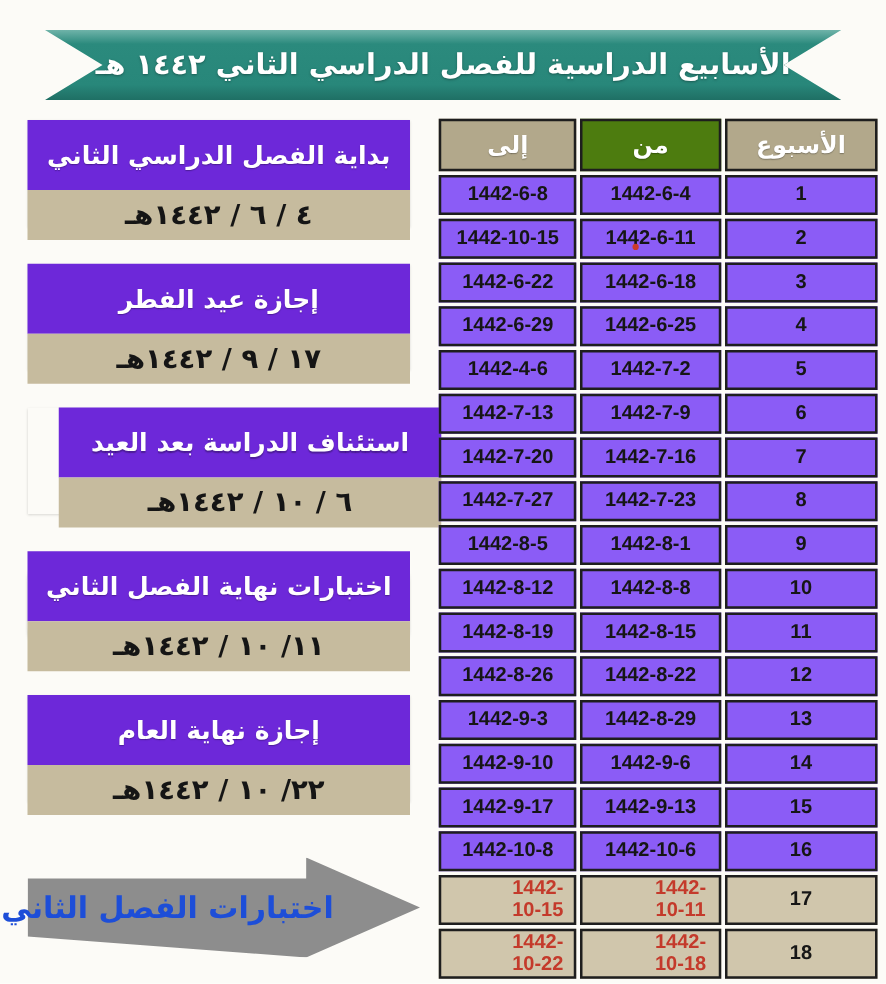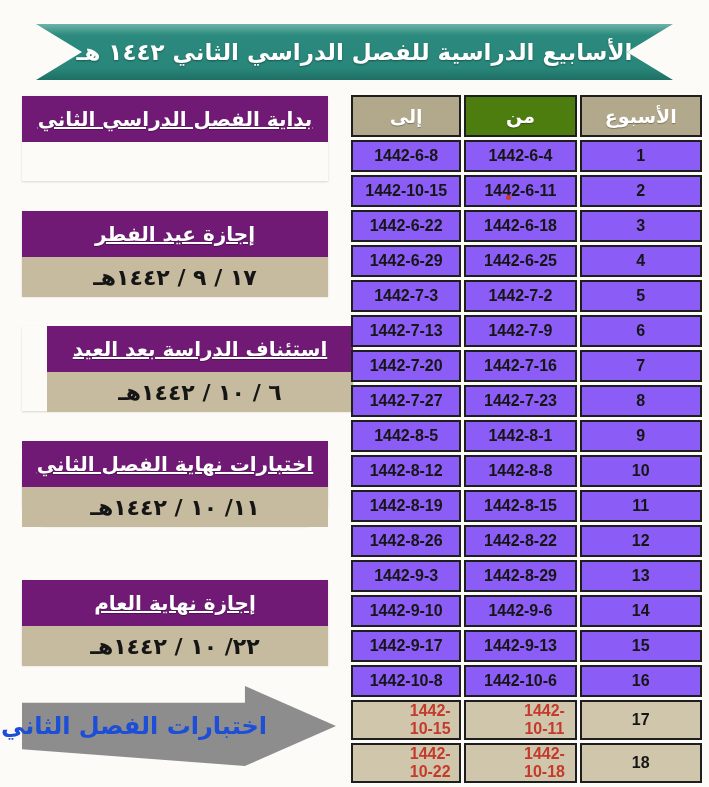--- a/index.html
+++ b/index.html
@@ -27,35 +27,34 @@
     white-space:nowrap;
   }
 
   
   .card {
     position:absolute; left:22px; width:306px; height:85px;
     direction:rtl;
     box-shadow:0 1px 2px rgba(0,0,0,.15);
   }
   .card-header {
-    height:46px; background:#701a75;
+    height:56px; background:#6d28d9;
     display:flex; align-items:center; justify-content:center;
     color:#ffffff; font-weight:bold; font-size:20px;
     text-shadow:0 1px 1px rgba(0,0,0,.3);
     white-space:nowrap;
-    text-decoration:underline;
   }
   .card-date {
     height:40px; background:#c6bb9e;
     display:flex; align-items:center; justify-content:center;
     color:#151515; font-weight:bold; font-size:22px;
     white-space:nowrap;
   }
   .card1 { top:96px; } .card2 { top:211px; } .card3 { top:326px;padding-left:25px; }
-  .card4 { top:441px;border-radius:24px; } .card5 { top:580px;text-align:center; }
+  .card4 { top:441px;border-radius:24px; } .card5 { top:556px;text-align:center; }
 
   
   .arrow {
     position:absolute; left:22px; top:686px; width:314px; height:80px;
     background:#8d8d8d;
     clip-path:polygon(0 21%, 71% 21%, 71% 0, 100% 50%, 71% 100%, 0 79%);
   }
   .arrow-label {
     position:absolute; left:0; top:0; width:73%; height:100%;
     display:flex; align-items:center; justify-content:center;
@@ -96,20 +95,21 @@
 <body>
 
 <div id="stage">
 
   <div class="banner">
     <span class="banner-title">الأسابيع الدراسية للفصل الدراسي الثاني ١٤٤٢ هـ</span>
   </div>
 
   <div class="card card1">
     <div class="card-header">بداية الفصل الدراسي الثاني</div>
+    <div class="card-date">٤ / ٦ / ١٤٤٢هـ</div>
   </div>
   <div class="card card2">
     <div class="card-header">إجازة عيد الفطر</div>
     <div class="card-date">١٧ / ٩ / ١٤٤٢هـ</div>
   </div>
   <div class="card card3">
     <div class="card-header">استئناف الدراسة بعد العيد</div>
     <div class="card-date">٦ / ١٠ / ١٤٤٢هـ</div>
   </div>
   <div class="card card4">
@@ -154,21 +154,21 @@
           <td class="date">1442-6-22</td>
         </tr>
         <tr>
           <td>4</td>
           <td class="date">1442-6-25</td>
           <td class="date">1442-6-29</td>
         </tr>
         <tr>
           <td>5</td>
           <td class="date">1442-7-2</td>
-          <td class="date">1442-7-3</td>
+          <td class="date">1442-4-6</td>
         </tr>
         <tr>
           <td>6</td>
           <td class="date">1442-7-9</td>
           <td class="date">1442-7-13</td>
         </tr>
         <tr>
           <td>7</td>
           <td class="date">1442-7-16</td>
           <td class="date">1442-7-20</td>

